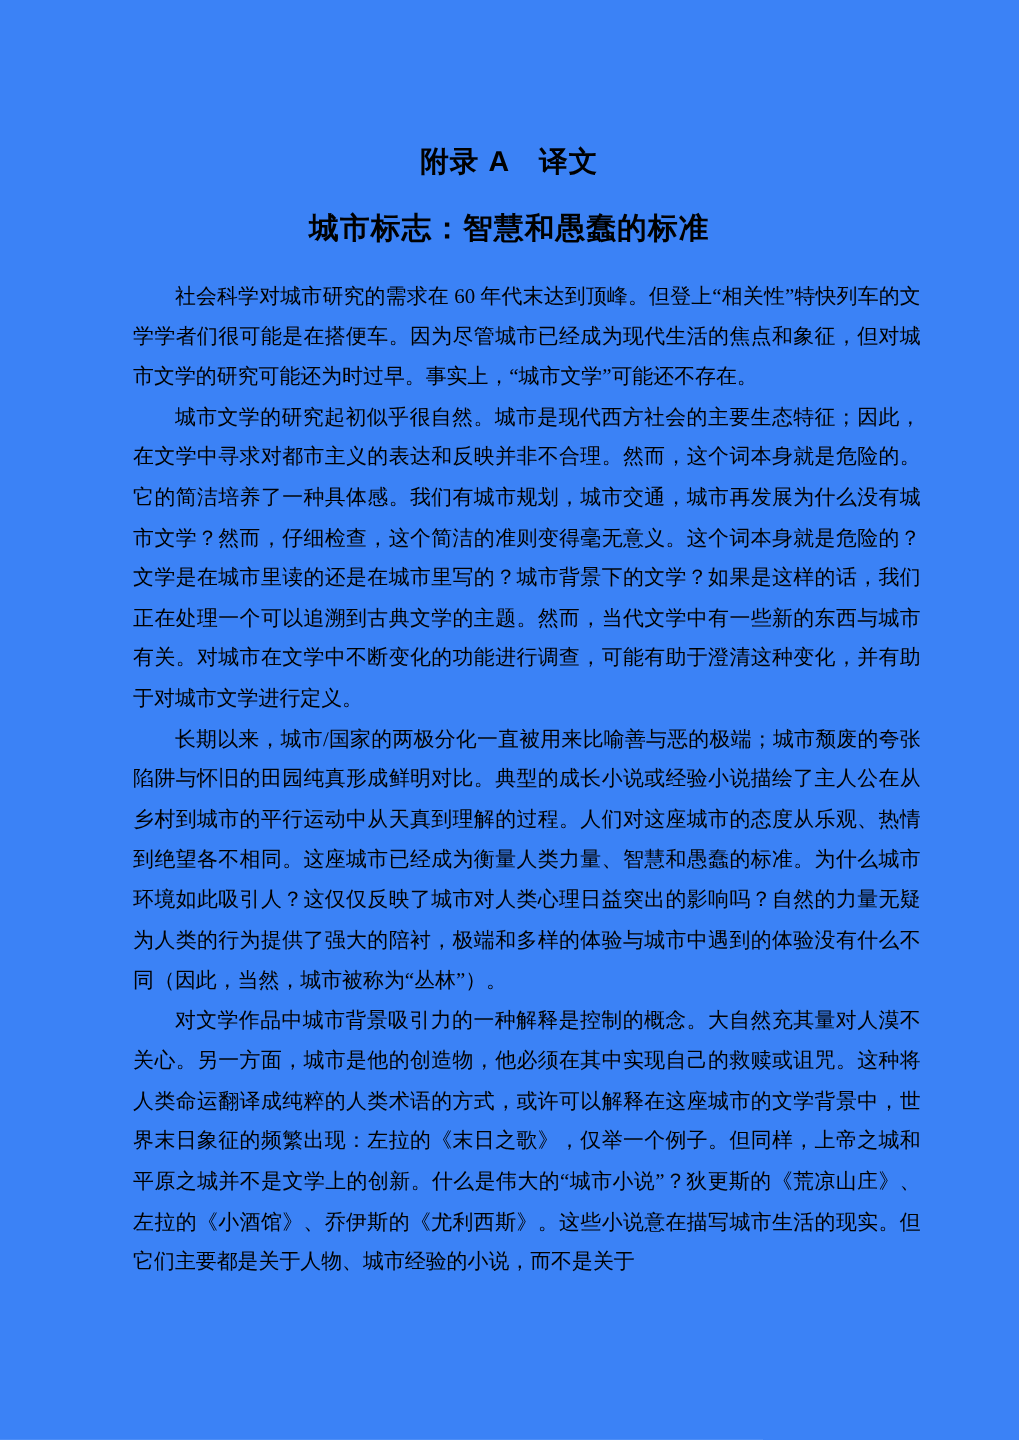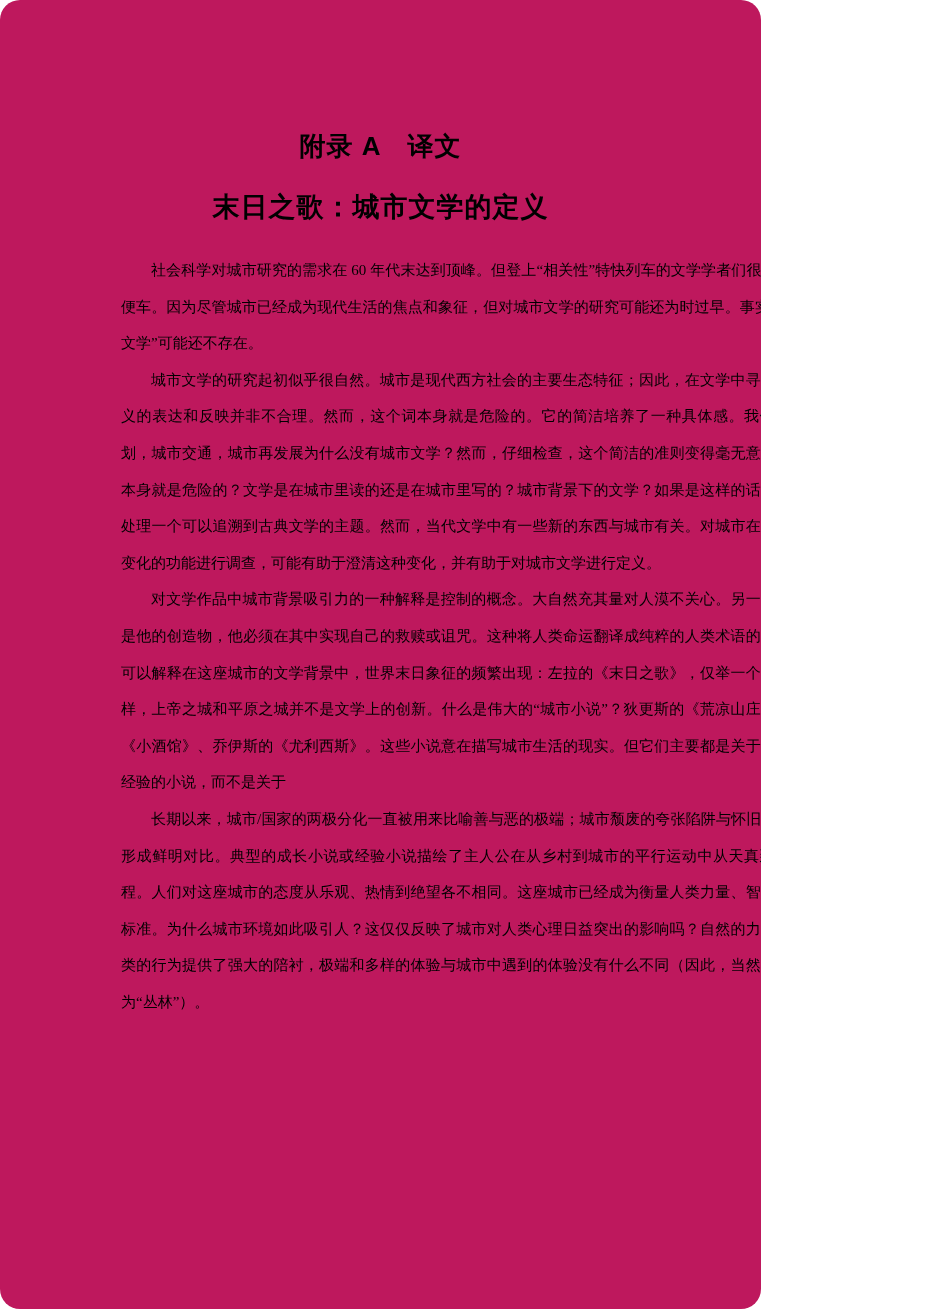--- a/index.html
+++ b/index.html
@@ -2,26 +2,25 @@
 <html><head>
 <meta charset="utf-8">
 <style>
   html, body {
     margin: 0;
     padding: 0;
     background: #ffffff;
   }
   .page {
     position: relative;
-    width: 761px;
+    width: 926px;
     height: 1309px;
-    background: #be185d;
+    background: #3b82f6;
     color: #000000;
     overflow: hidden;
-    border-radius: 20px;
   }
   .appendix-title {
     margin: 0;
     padding-top: 131px;
     text-align: center;
     font-family: "Liberation Sans", sans-serif;
     font-weight: bold;
     font-size: 26px;
     line-height: 30px;
     letter-spacing: 1px;
@@ -34,36 +33,36 @@
     font-weight: bold;
     font-size: 27px;
     line-height: 30px;
     letter-spacing: 1px;
     color: #000000;
   }
   .doc-body {
     margin: 30px 88px 0 121px;
     width: 716px;
     font-family: "Liberation Serif", serif;
-    font-size: 15px;
+    font-size: 19px;
     line-height: 36.6px;
     text-align: justify;
     color: #000000;
   }
   .doc-body p {
     margin: 0;
     padding: 0;
     text-indent: 2em;
   }
 </style>
 </head>
 <body>
 
 <div class="page">
   <h1 class="appendix-title">附录 A　译文</h1>
-  <h2 class="article-title">末日之歌：城市文学的定义</h2>
+  <h2 class="article-title">城市标志：智慧和愚蠢的标准</h2>
   <div class="doc-body">
     <p>社会科学对城市研究的需求在 60 年代末达到顶峰。但登上“相关性”特快列车的文学学者们很可能是在搭便车。因为尽管城市已经成为现代生活的焦点和象征，但对城市文学的研究可能还为时过早。事实上，“城市文学”可能还不存在。</p>
     <p>城市文学的研究起初似乎很自然。城市是现代西方社会的主要生态特征；因此，在文学中寻求对都市主义的表达和反映并非不合理。然而，这个词本身就是危险的。它的简洁培养了一种具体感。我们有城市规划，城市交通，城市再发展为什么没有城市文学？然而，仔细检查，这个简洁的准则变得毫无意义。这个词本身就是危险的？文学是在城市里读的还是在城市里写的？城市背景下的文学？如果是这样的话，我们正在处理一个可以追溯到古典文学的主题。然而，当代文学中有一些新的东西与城市有关。对城市在文学中不断变化的功能进行调查，可能有助于澄清这种变化，并有助于对城市文学进行定义。</p>
+    <p>长期以来，城市/国家的两极分化一直被用来比喻善与恶的极端；城市颓废的夸张陷阱与怀旧的田园纯真形成鲜明对比。典型的成长小说或经验小说描绘了主人公在从乡村到城市的平行运动中从天真到理解的过程。人们对这座城市的态度从乐观、热情到绝望各不相同。这座城市已经成为衡量人类力量、智慧和愚蠢的标准。为什么城市环境如此吸引人？这仅仅反映了城市对人类心理日益突出的影响吗？自然的力量无疑为人类的行为提供了强大的陪衬，极端和多样的体验与城市中遇到的体验没有什么不同（因此，当然，城市被称为“丛林”）。</p>
     <p>对文学作品中城市背景吸引力的一种解释是控制的概念。大自然充其量对人漠不关心。另一方面，城市是他的创造物，他必须在其中实现自己的救赎或诅咒。这种将人类命运翻译成纯粹的人类术语的方式，或许可以解释在这座城市的文学背景中，世界末日象征的频繁出现：左拉的《末日之歌》，仅举一个例子。但同样，上帝之城和平原之城并不是文学上的创新。什么是伟大的“城市小说”？狄更斯的《荒凉山庄》、左拉的《小酒馆》、乔伊斯的《尤利西斯》。这些小说意在描写城市生活的现实。但它们主要都是关于人物、城市经验的小说，而不是关于</p>
-    <p>长期以来，城市/国家的两极分化一直被用来比喻善与恶的极端；城市颓废的夸张陷阱与怀旧的田园纯真形成鲜明对比。典型的成长小说或经验小说描绘了主人公在从乡村到城市的平行运动中从天真到理解的过程。人们对这座城市的态度从乐观、热情到绝望各不相同。这座城市已经成为衡量人类力量、智慧和愚蠢的标准。为什么城市环境如此吸引人？这仅仅反映了城市对人类心理日益突出的影响吗？自然的力量无疑为人类的行为提供了强大的陪衬，极端和多样的体验与城市中遇到的体验没有什么不同（因此，当然，城市被称为“丛林”）。</p>
   </div>
 </div>
 
 </body></html>

